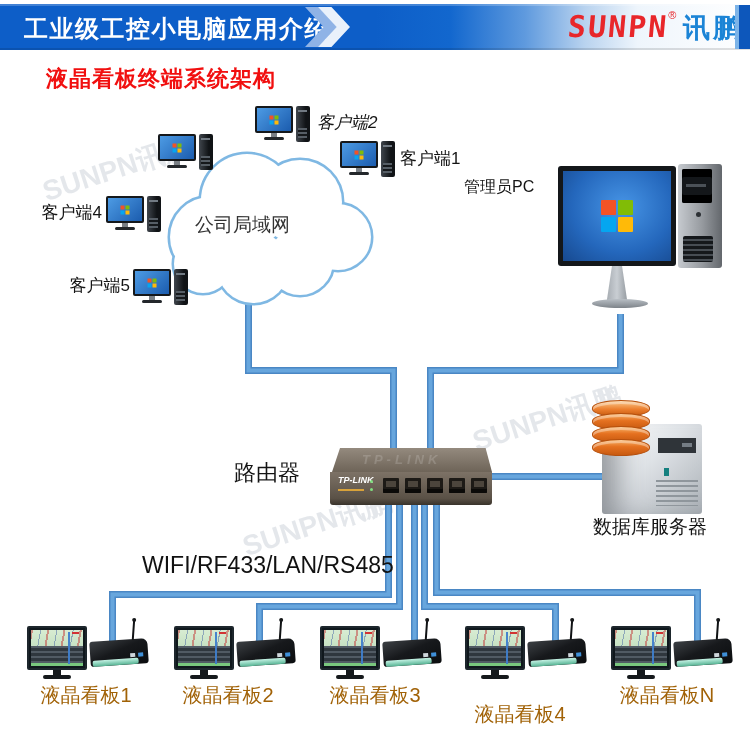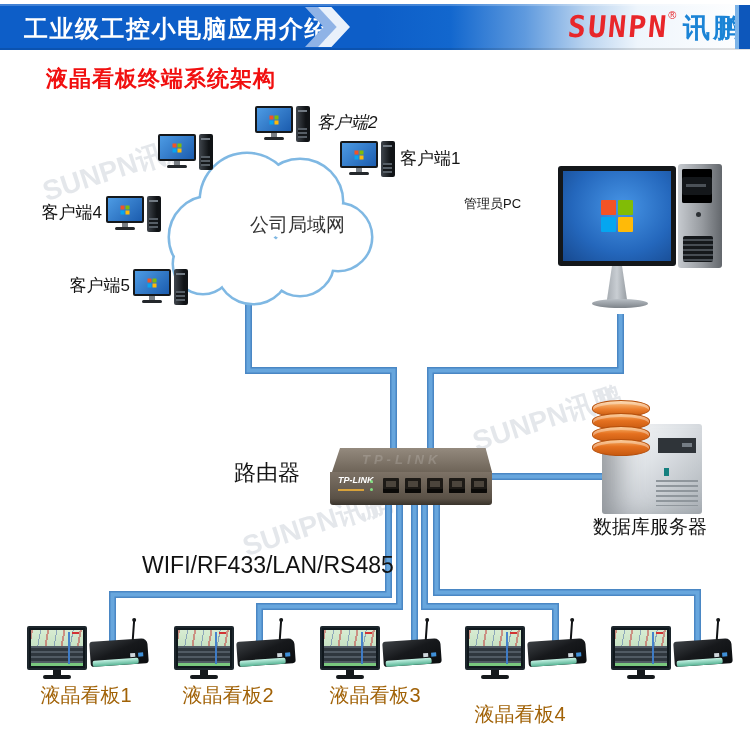--- a/index.html
+++ b/index.html
@@ -26,21 +26,21 @@
 
   .subtitle{left:46px;top:64px;font-size:22px;font-weight:bold;color:#f10f0f;letter-spacing:1px;}
 
   
   .wm{font-size:28px;font-weight:bold;color:rgba(150,162,178,.26);transform:rotate(-18deg);white-space:nowrap;}
 
   
   svg.conn{left:0;top:0;}
 
   
-  .cloud-label{left:195px;top:212px;width:150px;text-align:right;font-size:19px;color:#333;}
+  .cloud-label{left:195px;top:212px;width:150px;text-align:left;font-size:19px;color:#333;}
 
   
   .cicon{width:56px;height:40px;}
   .cmon{position:absolute;left:0;top:0;width:38px;height:27px;background:#15181b;border-radius:2px;padding:2px;}
   .cscr{width:100%;height:100%;background:linear-gradient(135deg,#4d9be4,#1b5cae);position:relative;}
   .cstand-n{position:absolute;left:16px;top:27px;width:6px;height:4px;background:#7a8086;}
   .cstand-b{position:absolute;left:9px;top:31px;width:20px;height:3px;background:#23272b;border-radius:2px;}
   .ctower{position:absolute;left:41px;top:0;width:14px;height:36px;border-radius:2px;
     background:linear-gradient(90deg,#40464d,#101316 70%);}
   .ctower::before{content:"";position:absolute;left:2px;top:4px;width:9px;height:2px;background:#717a83;}
@@ -63,21 +63,21 @@
     clip-path:polygon(32% 0,68% 0,86% 100%,14% 100%);}
   .abase{left:592px;top:299px;width:56px;height:9px;background:linear-gradient(180deg,#b9bfc5,#7d8389);border-radius:50%;}
   .atower{left:678px;top:164px;width:44px;height:104px;border-radius:3px;
     background:linear-gradient(90deg,#c6cacf,#969a9f 55%,#63676c);}
   .atower .bays{position:absolute;left:4px;top:5px;width:30px;height:34px;background:#14171a;border-radius:2px;
     box-shadow:inset 0 8px 0 #000, inset 0 -8px 0 #000;}
   .atower .bays::after{content:"";position:absolute;left:4px;top:15px;width:20px;height:3px;background:#4b5157;}
   .atower .btn{position:absolute;left:18px;top:48px;width:5px;height:5px;border-radius:50%;background:#2c3034;}
   .atower .grille{position:absolute;left:5px;bottom:6px;width:30px;height:26px;border-radius:2px;
     background:repeating-linear-gradient(180deg,#15181b 0 3px,#474d53 3px 5px);}
-  .admin-label{left:464px;top:195px;font-size:13px;color:#141414;}
+  .admin-label{left:464px;top:177px;font-size:16px;color:#141414;}
 
   
   .rtop{left:332px;top:448px;width:160px;height:24px;background:linear-gradient(180deg,#948a7e,#6e6458);
     clip-path:polygon(5% 0,96% 0,100% 100%,0 100%);}
   .retch{position:absolute;left:30px;top:4px;font-size:13px;font-weight:bold;letter-spacing:4px;
     color:rgba(255,255,255,.16);font-style:italic;}
   .rfront{left:330px;top:472px;width:162px;height:33px;border-radius:0 0 3px 3px;
     background:linear-gradient(180deg,#7d7266,#5a5146 80%,#39332b);}
   .rbrand{position:absolute;left:8px;top:3px;font-size:9px;font-weight:bold;font-style:italic;color:#fff;}
   .rsub{position:absolute;left:8px;top:17px;width:26px;height:2px;background:#d8a23a;}
@@ -394,14 +394,15 @@
         <div class="kstrip"></div>
         <div class="kp1"></div>
         <div class="kp2"></div>
       </div>
   </div>
 
   <div class="abs klabel" style="left:11px;">液晶看板1</div>
   <div class="abs klabel" style="left:153px;">液晶看板2</div>
   <div class="abs klabel" style="left:300px;">液晶看板3</div>
   <div class="abs klabel" style="left:445px;margin-top:19px;">液晶看板4</div>
+  <div class="abs klabel" style="left:592px;">液晶看板N</div>
 
 </div>
 
 </body></html>

